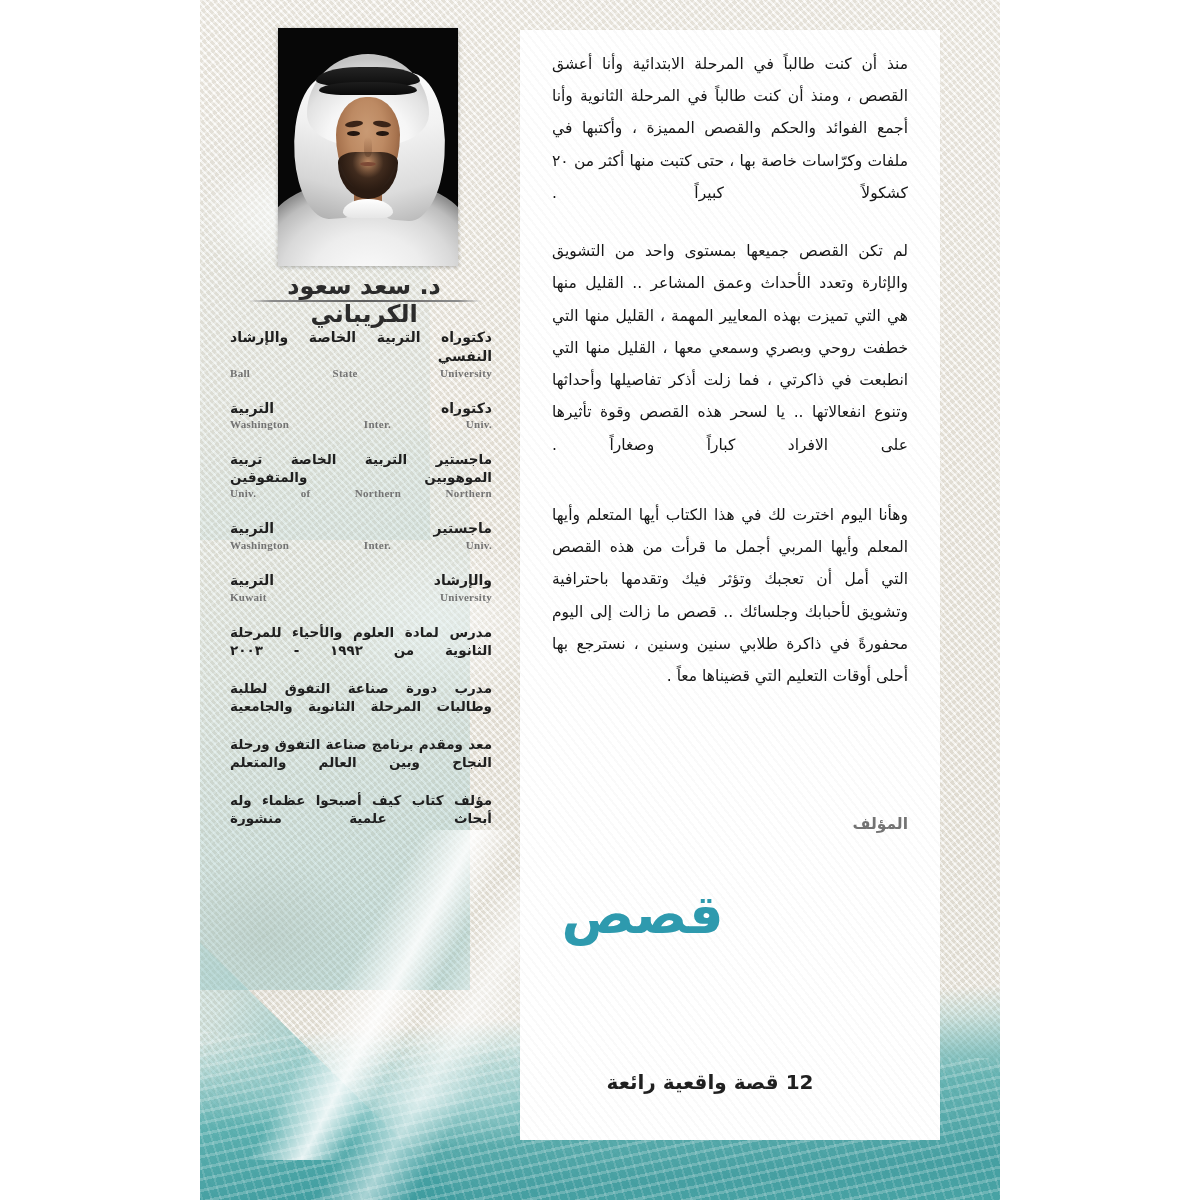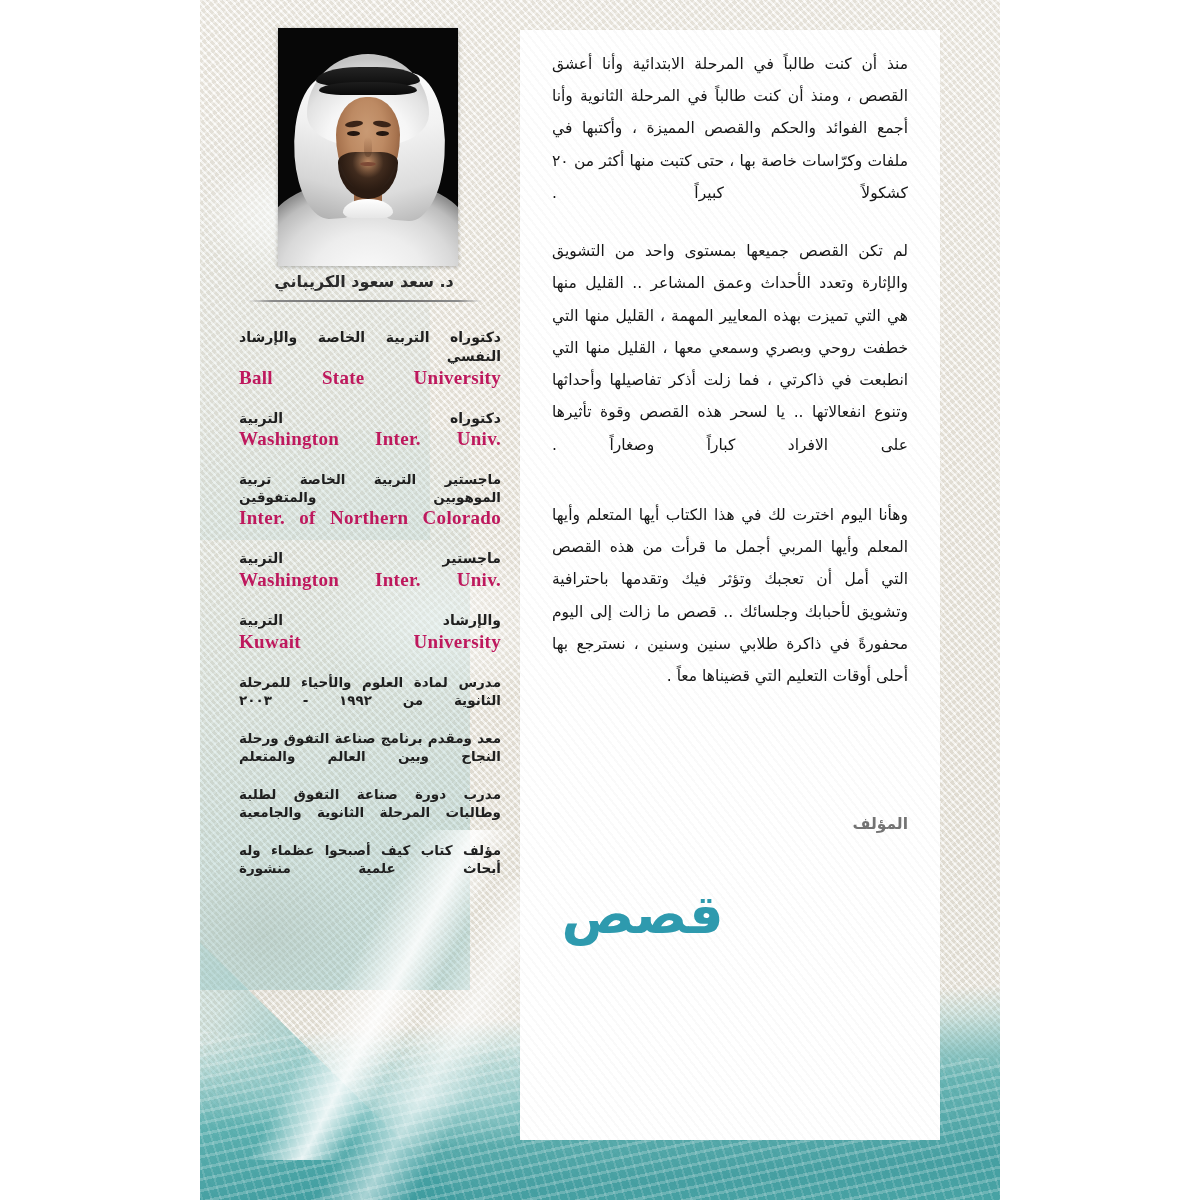--- a/index.html
+++ b/index.html
@@ -162,44 +162,44 @@
     left:36%;top:72%;width:28%;height:8%;
     background:linear-gradient(180deg,#ffffff,#e6e6e6);
     border-radius:48% 48% 20% 20% / 70% 70% 30% 30%;
   }
 
   
   #author-name{
     position:absolute; left:40px; top:272px; width:248px;
     text-align:center;
     font-family:"DejaVu Sans","Liberation Sans",sans-serif;
-    font-size:16px; font-weight:700; color:#2b2b2b;
+    font-size:24px; font-weight:700; color:#2b2b2b;
     letter-spacing:.2px; direction:rtl;
   }
   #author-rule{
     position:absolute; left:48px; top:300px; width:234px; height:2px;
     background:linear-gradient(90deg, rgba(120,120,120,0) 0%, #8c8c8c 10%, #5e5e5e 50%, #8c8c8c 90%, rgba(120,120,120,0) 100%);
   }
 
   
   #creds{
     position:absolute; left:30px; top:328px; width:262px;
-    direction:rtl; text-align:right;margin-left:9px;
+    direction:rtl; text-align:right;
   }
   .cred{ margin-bottom:20px; }
   .cred .ar{
     font-family:"DejaVu Sans","Liberation Sans",sans-serif;
     font-size:13.5px; font-weight:700; color:#1f1f1f;
     line-height:1.34; letter-spacing:.4px;
     text-align:justify; text-align-last:justify;
     direction:rtl;
   }
   .cred .en{
     font-family:"Liberation Serif","DejaVu Serif",serif;
-    font-size:19px; font-weight:700; color:#be185d;
+    font-size:11px; font-weight:700; color:#737373;
     direction:ltr; text-align:justify; text-align-last:justify;
     letter-spacing:.3px; margin-top:1px;
   }
   .cred.big .ar{ font-size:14px; }
 
   
   #body-text{
     position:absolute; left:352px; top:48px; width:356px;
     direction:rtl; text-align:justify;
     font-family:"DejaVu Sans","Liberation Sans",sans-serif;
@@ -303,58 +303,59 @@
       <div class="en">Ball State University</div>
     </div>
 
     <div class="cred big">
       <div class="ar">دكتوراه التربية</div>
       <div class="en">Washington Inter. Univ.</div>
     </div>
 
     <div class="cred">
       <div class="ar">ماجستير التربية الخاصة تربية الموهوبين والمتفوقين</div>
-      <div class="en">Inter. of Northern Colorado</div>
+      <div class="en">Univ. of Northern Northern</div>
     </div>
 
     <div class="cred big">
       <div class="ar">ماجستير التربية</div>
       <div class="en">Washington Inter. Univ.</div>
     </div>
 
     <div class="cred big">
       <div class="ar">والإرشاد التربية</div>
       <div class="en">Kuwait University</div>
     </div>
 
     <div class="cred">
       <div class="ar">مدرس لمادة العلوم والأحياء للمرحلة الثانوية من ١٩٩٢ - ٢٠٠٣</div>
     </div>
 
     <div class="cred">
+      <div class="ar">مدرب دورة صناعة التفوق لطلبة وطالبات المرحلة الثانوية والجامعية</div>
+    </div>
+
+    <div class="cred">
       <div class="ar">معد ومقدم برنامج صناعة التفوق ورحلة النجاح وبين العالم والمتعلم</div>
-    </div>
-
-    <div class="cred">
-      <div class="ar">مدرب دورة صناعة التفوق لطلبة وطالبات المرحلة الثانوية والجامعية</div>
     </div>
 
     <div class="cred">
       <div class="ar">مؤلف كتاب كيف أصبحوا عظماء وله أبحاث علمية منشورة</div>
     </div>
 
   </div>
 
   <div id="body-text">
     <p>منذ أن كنت طالباً في المرحلة الابتدائية وأنا أعشق القصص ، ومنذ أن كنت طالباً في المرحلة الثانوية وأنا أجمع الفوائد والحكم والقصص المميزة ، وأكتبها في ملفات وكرّاسات خاصة بها ، حتى كتبت منها أكثر من ٢٠ كشكولاً كبيراً .</p>
     <p>لم تكن القصص جميعها بمستوى واحد من التشويق والإثارة وتعدد الأحداث وعمق المشاعر .. القليل منها هي التي تميزت بهذه المعايير المهمة ، القليل منها التي خطفت روحي وبصري وسمعي معها ، القليل منها التي انطبعت في ذاكرتي ، فما زلت أذكر تفاصيلها وأحداثها وتنوع انفعالاتها .. يا لسحر هذه القصص وقوة تأثيرها على الافراد كباراً وصغاراً .</p>
     <p class="last">وهأنا اليوم اخترت لك في هذا الكتاب أيها المتعلم وأيها المعلم وأيها المربي أجمل ما قرأت من هذه القصص التي أمل أن تعجبك وتؤثر فيك وتقدمها باحترافية وتشويق لأحبابك وجلسائك .. قصص ما زالت إلى اليوم محفورةً في ذاكرة طلابي سنين وسنين ، نسترجع بها أحلى أوقات التعليم التي قضيناها معاً .</p>
   </div>
 
   <div id="signature">المؤلف</div>
 
   <div id="title-lockup">
     <div id="title-small-wrap">
       <span class="title-small" id="title-qisas">قصص</span>
     </div>
+    <div id="title-sub">12 قصة واقعية رائعة</div>
   </div>
 
 </div>
 
 </body></html>

